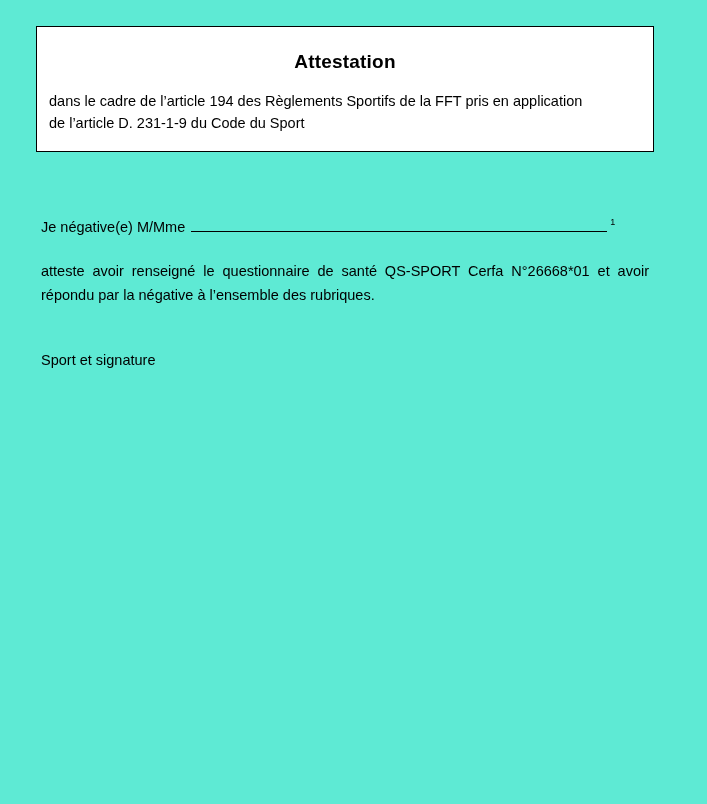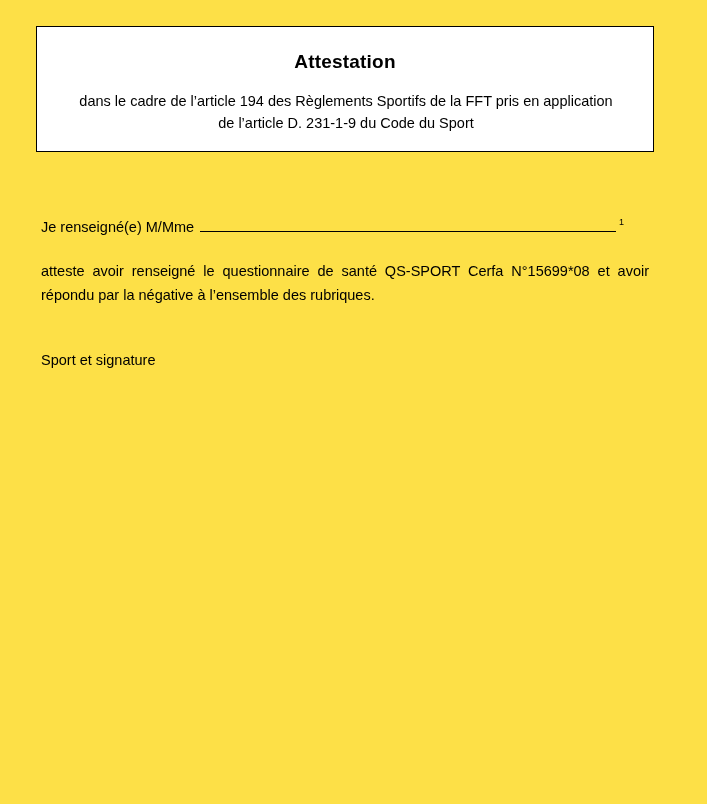--- a/index.html
+++ b/index.html
@@ -15,21 +15,21 @@
     color: #000000;
     overflow: hidden;
   }
 
   .page {
     position: absolute;
     left: 0;
     top: 0;
     width: 707px;
     height: 804px;
-    background: #fde047;
+    background: #5eead4;
   }
 
   
   .title-box {
     position: absolute;
     left: 36px;
     top: 26px;
     width: 618px;
     height: 126px;
     border: 1px solid #000000;
@@ -44,21 +44,20 @@
     text-align: center;
     font-size: 19px;
     font-weight: bold;
     letter-spacing: 0.2px;
   }
   .doc-subtitle {
     position: absolute;
     left: 12px;
     top: 63px;
     width: 594px;
-    text-align: center;
     font-size: 14.5px;
     line-height: 22px;
   }
 
   
   .line-soussigne {
     position: absolute;
     left: 41px;
     top: 219px;
     width: 610px;
@@ -111,20 +110,20 @@
 
   <div class="title-box">
     <div class="doc-title">Attestation</div>
     <div class="doc-subtitle">
       <span>dans le cadre de l’article 194 des Règlements Sportifs de la FFT pris en application</span><br>
       <span>de l’article D. 231-1-9 du Code du Sport</span>
     </div>
   </div>
 
   <div class="line-soussigne">
-    <span class="label-soussigne">Je renseigné(e)  M/Mme</span><span class="fill-rule"></span><span class="footnote-ref">1</span>
+    <span class="label-soussigne">Je négative(e)  M/Mme</span><span class="fill-rule"></span><span class="footnote-ref">1</span>
   </div>
 
-  <div class="para-attest">atteste avoir renseigné le questionnaire de santé QS-SPORT Cerfa N°15699*08 et avoir répondu par la négative à l’ensemble des rubriques.</div>
+  <div class="para-attest">atteste avoir renseigné le questionnaire de santé QS-SPORT Cerfa N°26668*01 et avoir répondu par la négative à l’ensemble des rubriques.</div>
 
   <div class="date-signature">Sport et signature</div>
 
 </div>
 
 </body></html>

